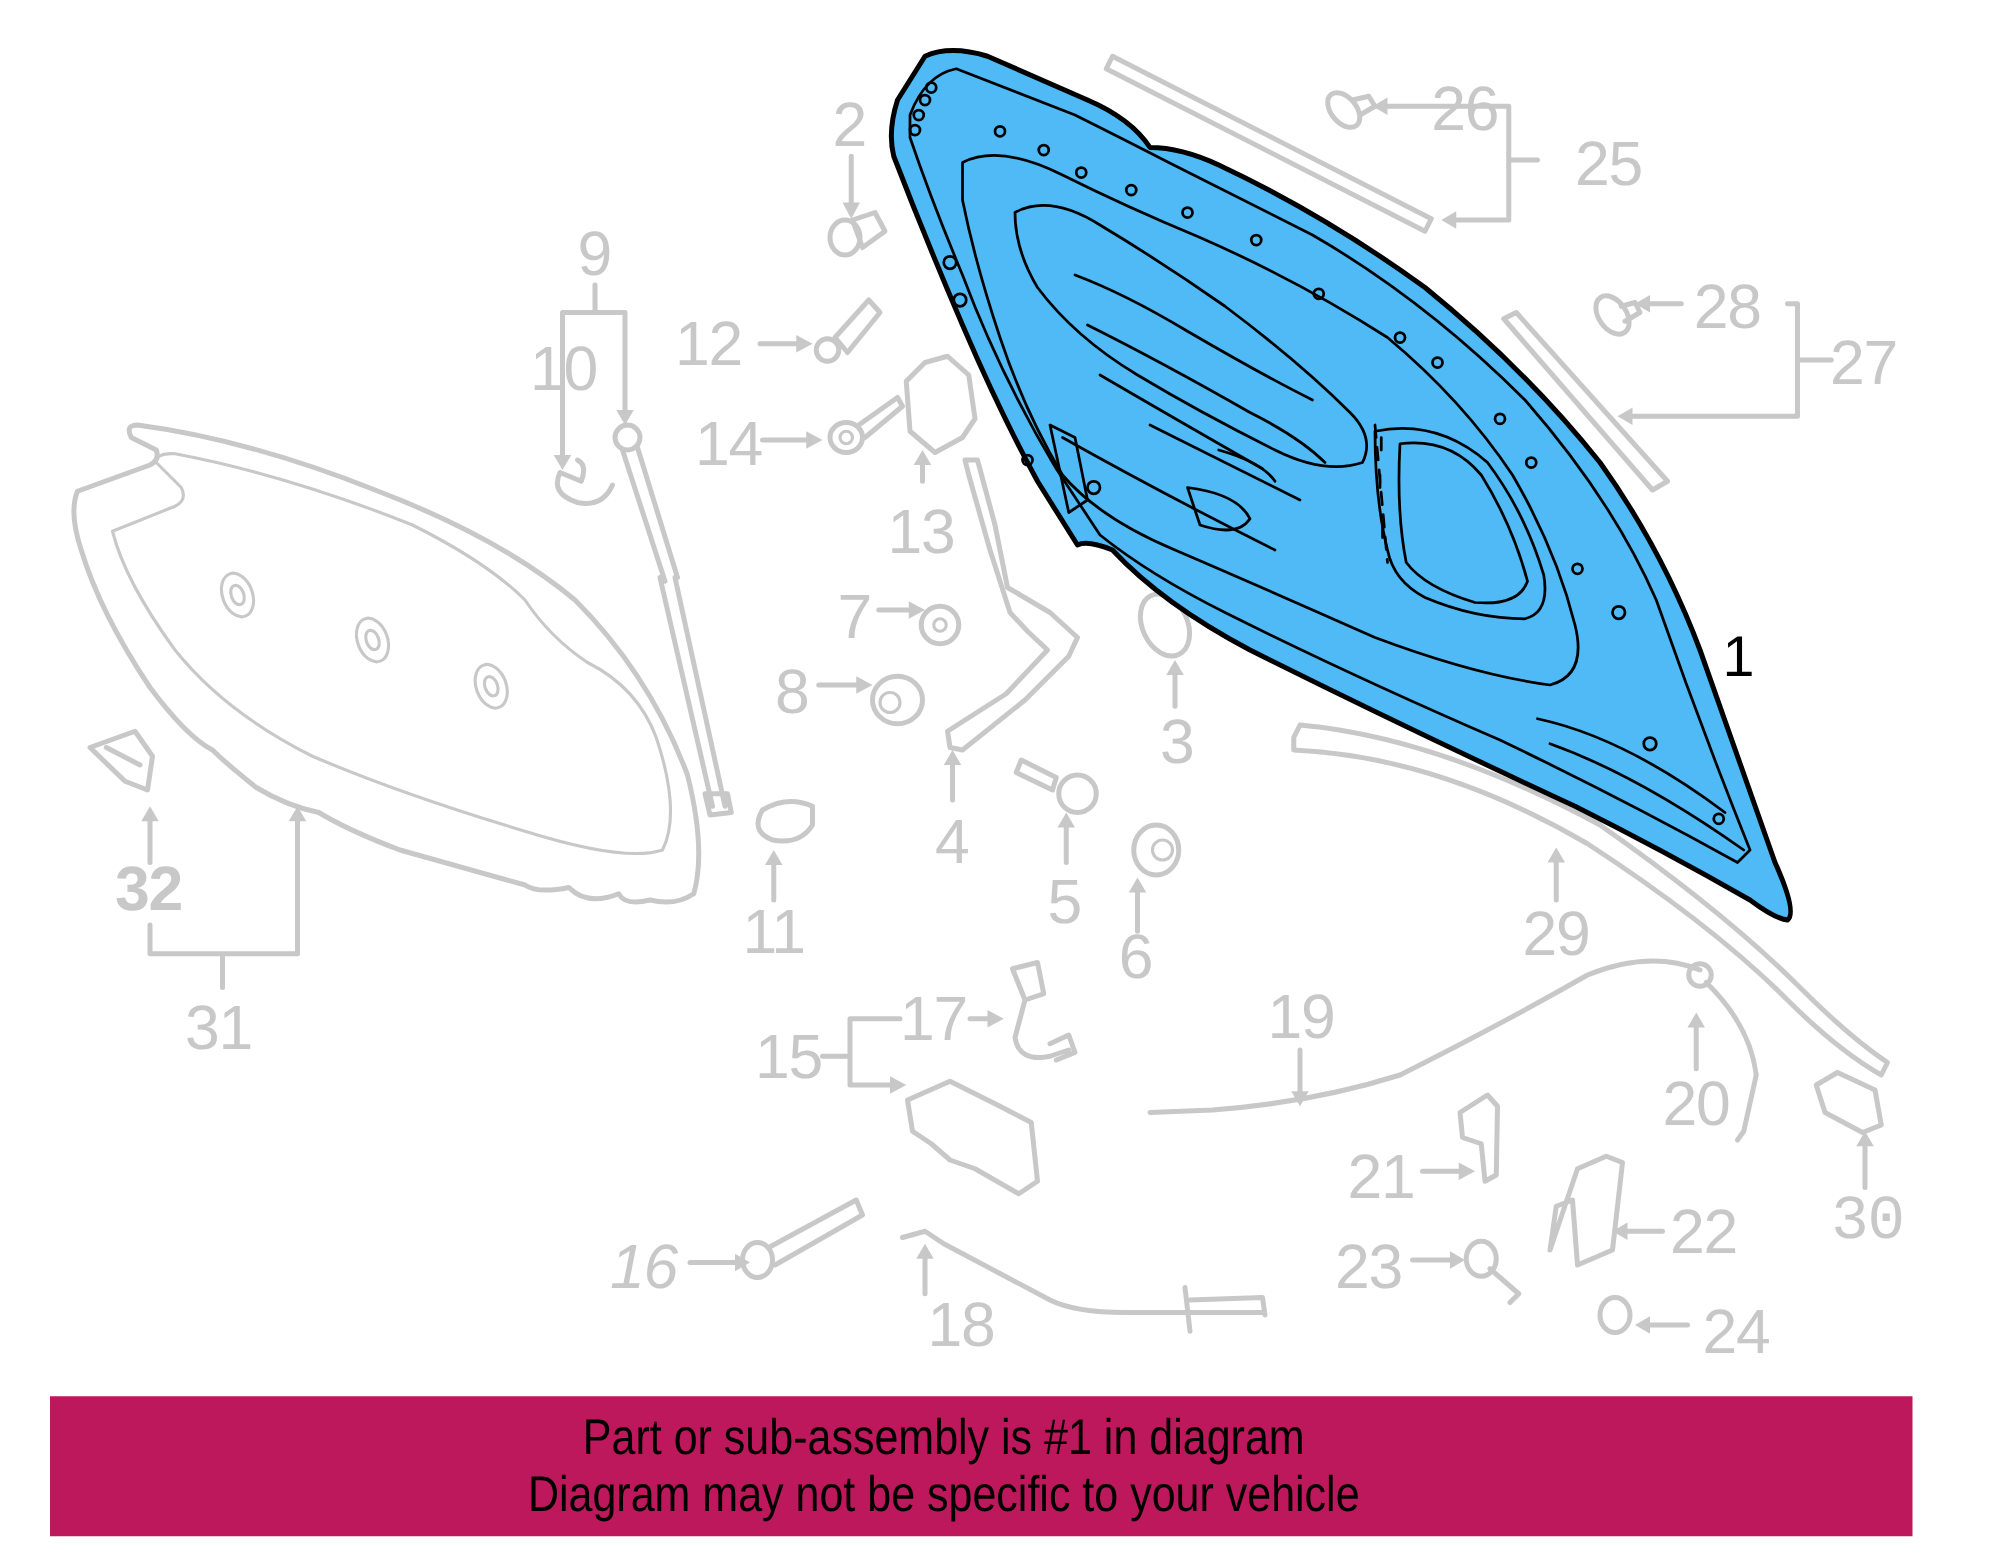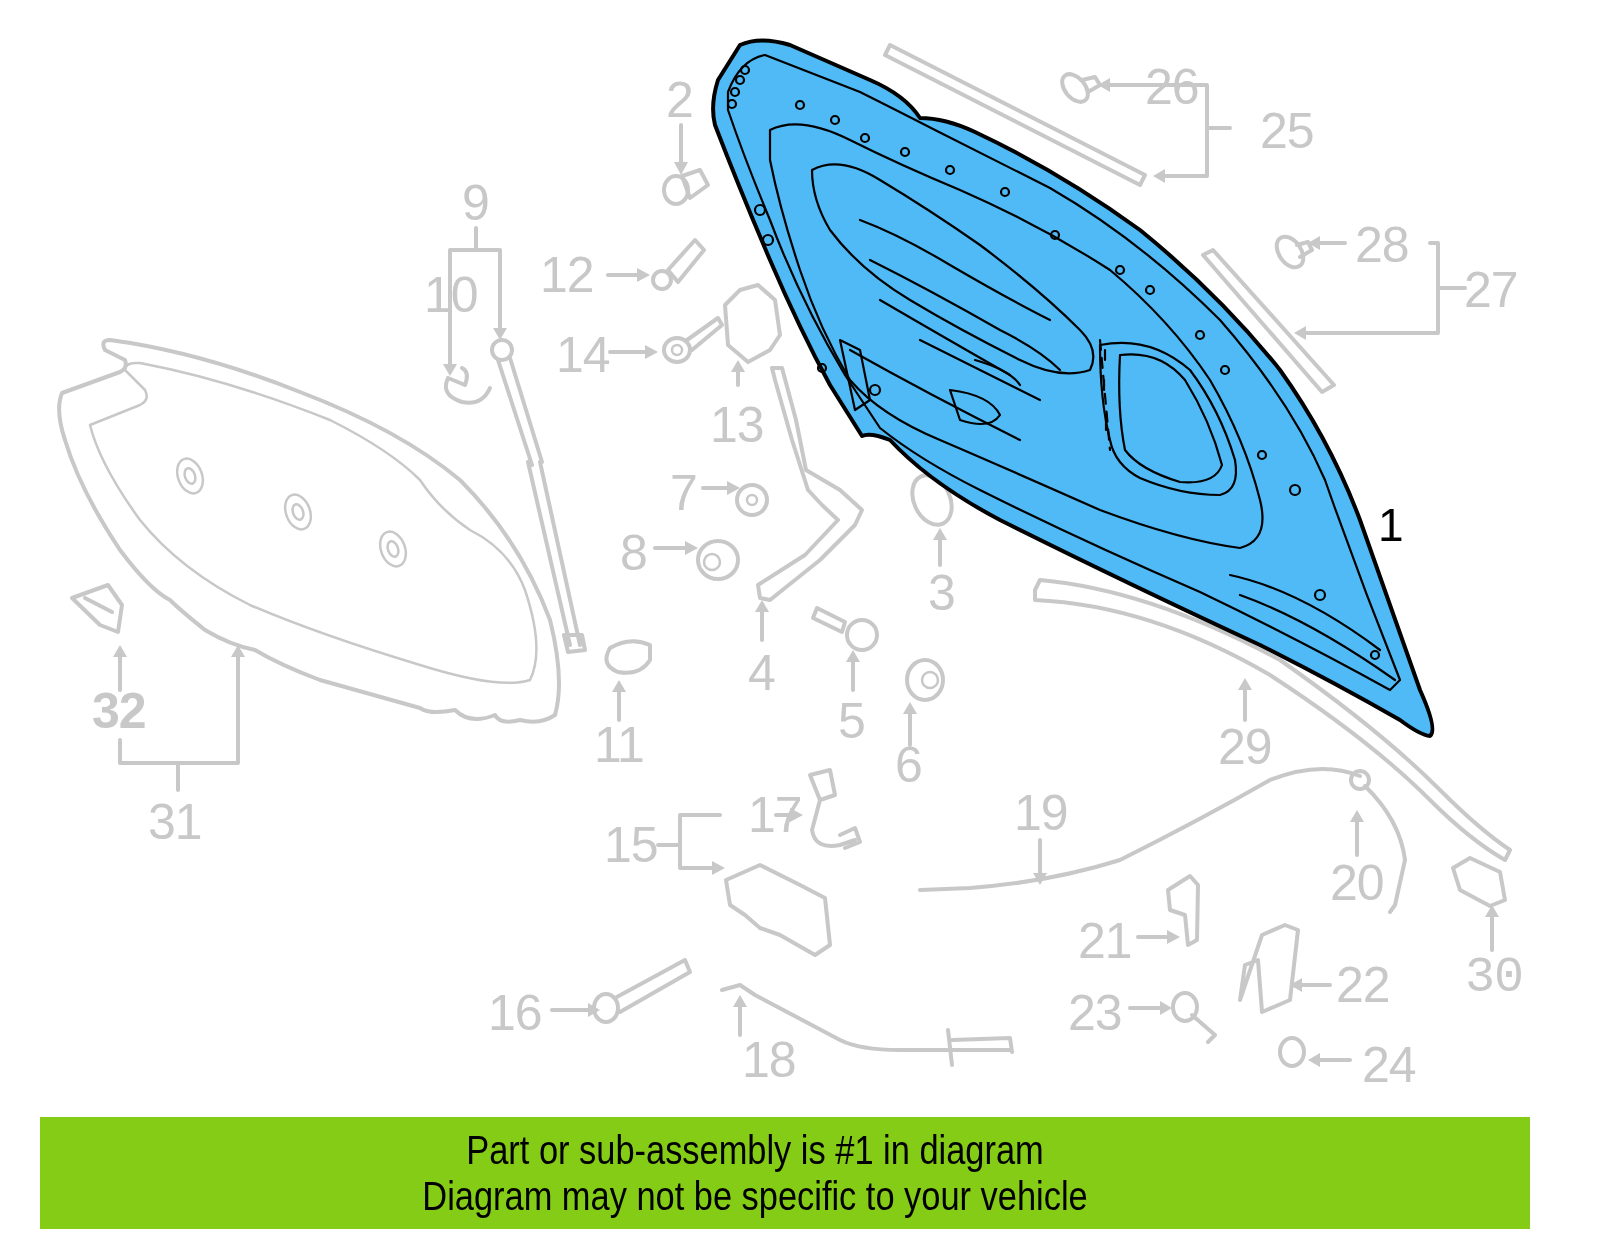--- a/index.html
+++ b/index.html
@@ -3,21 +3,21 @@
 <meta charset="utf-8">
 <style>
   html, body { margin:0; padding:0; background:#ffffff; }
   body { width:1600px; height:1249px; position:relative; overflow:hidden;
          font-family:"Liberation Sans", sans-serif; }
   #diagram { position:absolute; left:0; top:0; width:1600px; height:1249px; }
   .callout { position:absolute; color:#c8c8c8; font-size:50px; line-height:1;
              font-family:"Liberation Sans", sans-serif; letter-spacing:-1px; }
   .callout.active { color:#000000; }
   #banner { position:absolute; left:40px; top:1117px; width:1490px; height:112px;
-            background:#84cc16; text-align:center; color:#000;
+            background:#be185d; text-align:center; color:#000;
             font-family:"Liberation Sans", sans-serif; font-size:40px; line-height:46px;
             transform-origin:center; }
   #banner .line { display:block; transform:scaleX(0.86); }
   #banner .line1 { margin-left:-60px; padding-top:10px; }
   #banner .line2 { margin-left:-60px; }
   svg .g { fill:none; stroke:#c8c8c8; stroke-width:4; stroke-linejoin:round; stroke-linecap:round; }
   svg .gt { fill:none; stroke:#c8c8c8; stroke-width:2.5; stroke-linejoin:round; }
   svg .gf { fill:#c8c8c8; stroke:none; }
   svg .hood { fill:#4fbaf5; stroke:#000; stroke-width:4; stroke-linejoin:round; }
   svg .hl { fill:none; stroke:#000; stroke-width:2.2; stroke-linejoin:round; stroke-linecap:round; }
@@ -224,22 +224,22 @@
 <span class="callout" style="left:895px;top:740px;">6</span>
 <span class="callout" style="left:670px;top:468px;">7</span>
 <span class="callout" style="left:620px;top:528px;">8</span>
 <span class="callout" style="left:462px;top:178px;">9</span>
 <span class="callout" style="left:424px;top:270px;">10</span>
 <span class="callout" style="left:594px;top:720px;">11</span>
 <span class="callout" style="left:540px;top:250px;">12</span>
 <span class="callout" style="left:710px;top:400px;">13</span>
 <span class="callout" style="left:556px;top:330px;text-align:right;">14</span>
 <span class="callout" style="left:604px;top:820px;">15</span>
-<span class="callout" style="left:488px;top:988px;">16</span>
-<span class="callout" style="left:748px;top:790px;">17</span>
+<span class="callout" style="left:488px;top:988px;font-style:italic;">16</span>
+<span class="callout" style="left:720px;top:790px;">17</span>
 <span class="callout" style="left:718px;top:1035px;margin-left:24px;">18</span>
 <span class="callout" style="left:1014px;top:788px;">19</span>
 <span class="callout" style="left:1330px;top:858px;">20</span>
 <span class="callout" style="left:1078px;top:916px;">21</span>
 <span class="callout" style="left:1336px;top:960px;">22</span>
 <span class="callout" style="left:1068px;top:988px;">23</span>
 <span class="callout" style="left:1362px;top:1040px;">24</span>
 <span class="callout" style="left:1260px;top:106px;">25</span>
 <span class="callout" style="left:1145px;top:62px;">26</span>
 <span class="callout" style="left:1464px;top:265px;">27</span>

